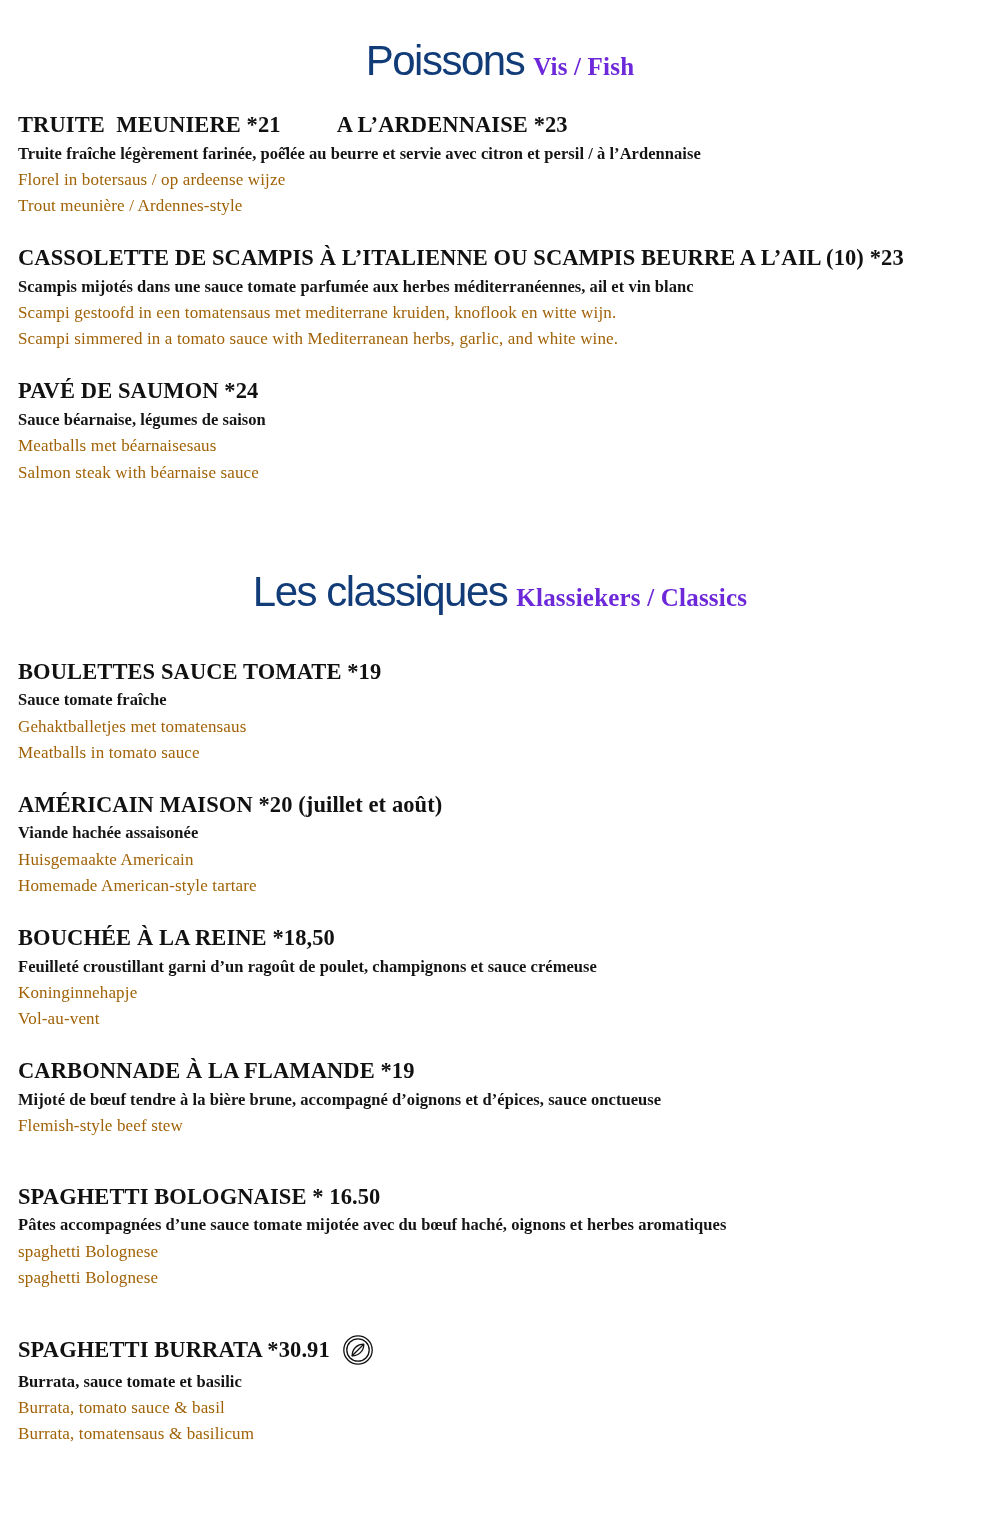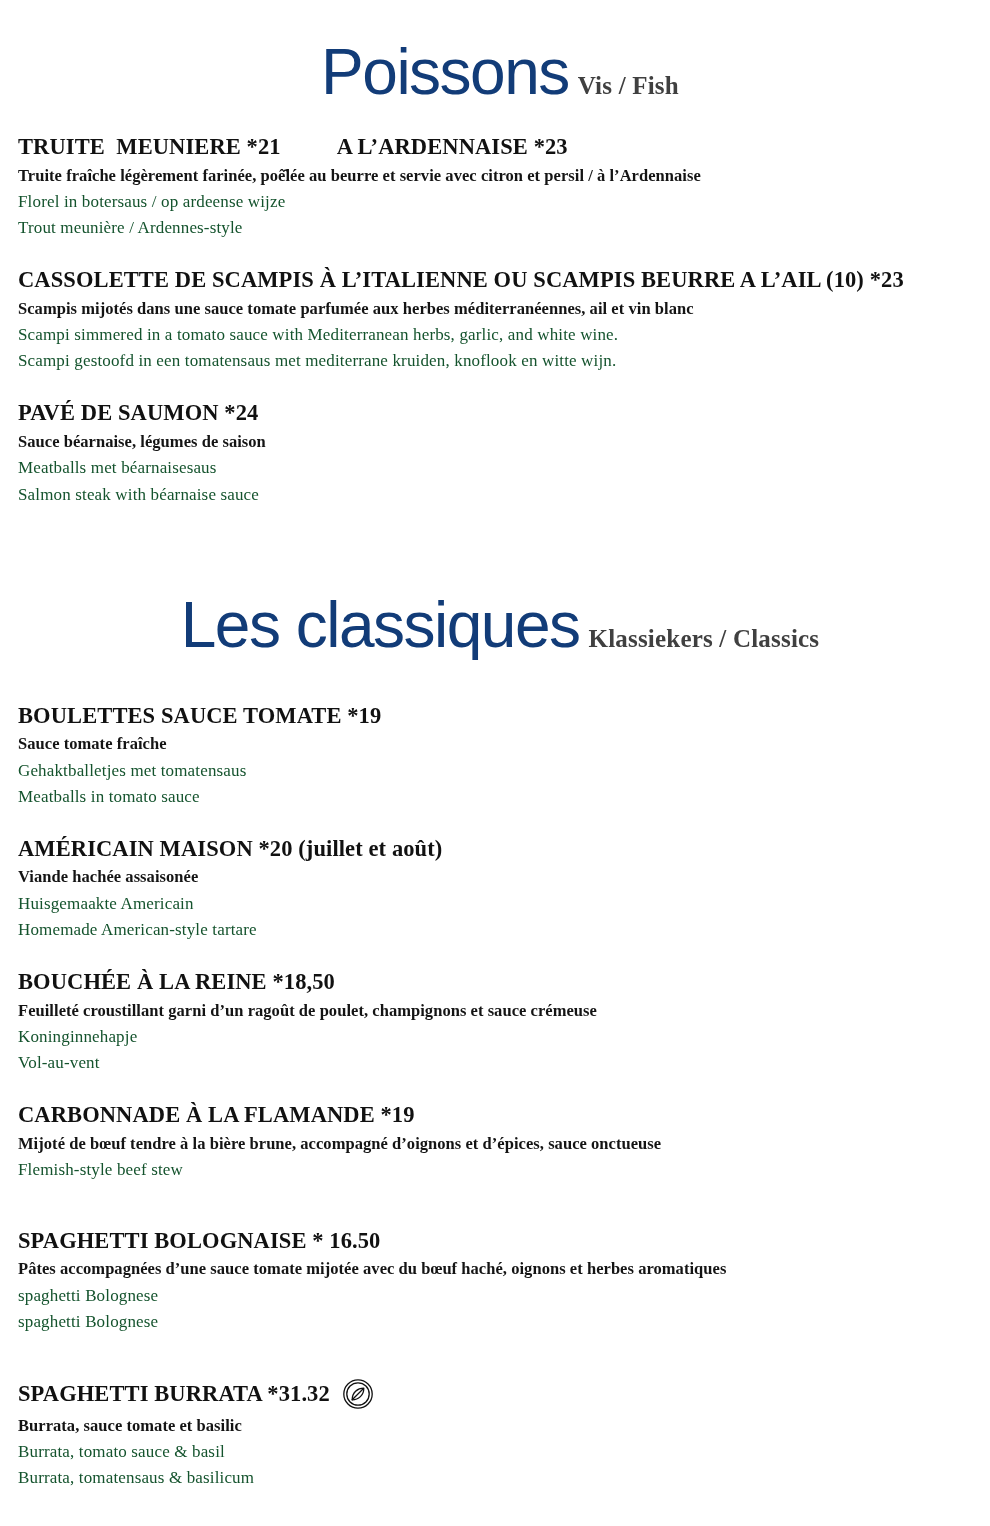--- a/index.html
+++ b/index.html
@@ -25,29 +25,29 @@
 
   
   .section-head {
     text-align: center;
     white-space: nowrap;
     line-height: 1;
   }
   .section-head .title {
     font-family: "Liberation Sans", "DejaVu Sans", sans-serif;
     color: #123c78;
-    font-size: 64px;
+    font-size: 42px;
     font-weight: 400;
     letter-spacing: -1.5px;
     vertical-align: baseline;
     text-align: right;
   }
   .section-head .subtitle {
     font-family: "Liberation Serif", "DejaVu Serif", serif;
-    color: #404040;
+    color: #6d28d9;
     font-size: 25px;
     font-weight: 700;
     letter-spacing: 0.2px;
     margin-left: 9px;
     vertical-align: baseline;
   }
   #head-poissons { margin-top: 40px; padding-left: 10px; }
   #head-classiques { margin-top: 86px; padding-left: 10px; }
 
   
@@ -80,21 +80,21 @@
     font-size: 16.5px;
     color: #141414;
     margin: 0 0 4px 0;
     line-height: 1.3;
     letter-spacing: 0.05px;
   }
   .item-trans {
     font-family: "Liberation Serif", "DejaVu Serif", serif;
     font-weight: 400;
     font-size: 17px;
-    color: #14532d;
+    color: #a16207;
     margin: 0 0 2px 0;
     line-height: 1.42;
     letter-spacing: 0.15px;
   }
 
   
   .menu-item + .menu-item { margin-top: 27px; }
   .menu-item.space-before { margin-top: 45px; }
 
   #list-poissons { margin-top: 30px; }
@@ -130,22 +130,22 @@
       <p class="item-desc">Truite fraîche légèrement farinée, poê̂lée au beurre et servie avec citron et persil / à l’Ardennaise</p>
       <p class="item-trans">Florel in botersaus / op ardeense wijze</p>
       <p class="item-trans">Trout meunière / Ardennes-style</p>
     </li>
 
     <li class="menu-item">
       <div class="item-name">
         <span>CASSOLETTE DE SCAMPIS À L’ITALIENNE OU SCAMPIS BEURRE A L’AIL (10) *23</span>
       </div>
       <p class="item-desc">Scampis mijotés dans une sauce tomate parfumée aux herbes méditerranéennes, ail et vin blanc</p>
+      <p class="item-trans">Scampi gestoofd in een tomatensaus met mediterrane kruiden, knoflook en witte wijn.</p>
       <p class="item-trans">Scampi simmered in a tomato sauce with Mediterranean herbs, garlic, and white wine.</p>
-      <p class="item-trans">Scampi gestoofd in een tomatensaus met mediterrane kruiden, knoflook en witte wijn.</p>
     </li>
 
     <li class="menu-item">
       <div class="item-name">
         <span>PAVÉ DE SAUMON *24</span>
       </div>
       <p class="item-desc">Sauce béarnaise, légumes de saison</p>
       <p class="item-trans">Meatballs met béarnaisesaus</p>
       <p class="item-trans">Salmon steak with béarnaise sauce</p>
     </li>
@@ -197,21 +197,21 @@
       <div class="item-name">
         <span>SPAGHETTI BOLOGNAISE * 16.50</span>
       </div>
       <p class="item-desc">Pâtes accompagnées d’une sauce tomate mijotée avec du bœuf haché, oignons et herbes aromatiques</p>
       <p class="item-trans">spaghetti Bolognese</p>
       <p class="item-trans">spaghetti Bolognese</p>
     </li>
 
     <li class="menu-item space-before">
       <div class="item-name">
-        <span>SPAGHETTI BURRATA *31.32</span>
+        <span>SPAGHETTI BURRATA *30.91</span>
         <span class="veg-badge">
           <svg width="32" height="32" viewBox="0 0 32 32" aria-hidden="true">
             <circle cx="16" cy="16" r="14.2" fill="none" stroke="#111111" stroke-width="1.3"></circle>
             <circle cx="16" cy="16" r="11.2" fill="none" stroke="#111111" stroke-width="1.3"></circle>
             <path d="M10.2 21.8 C10.2 14.6 15.4 10.2 21.8 10.2 C21.8 17.2 16.6 21.8 10.2 21.8 Z" fill="none" stroke="#111111" stroke-width="1.3" stroke-linejoin="round"></path>
             <line x1="10.2" y1="21.8" x2="21.0" y2="11.0" stroke="#111111" stroke-width="1.3" stroke-linecap="round"></line>
           </svg>
         </span>
       </div>
       <p class="item-desc">Burrata, sauce tomate et basilic</p>

